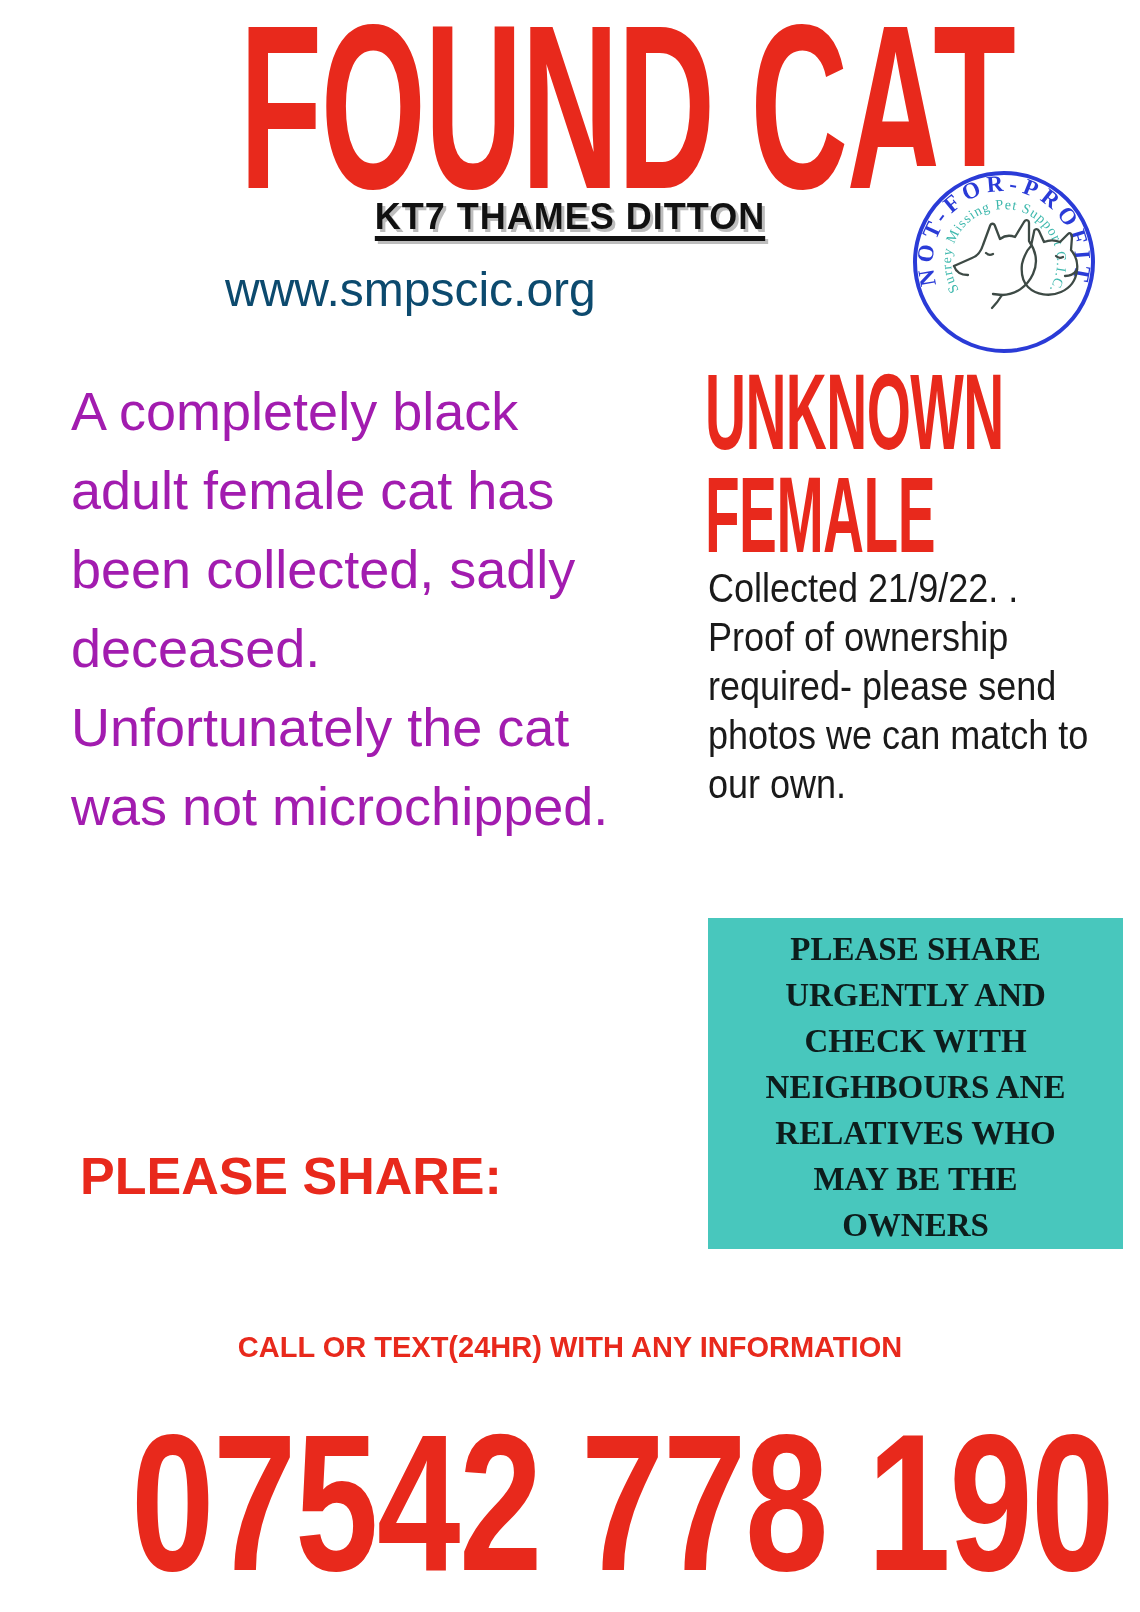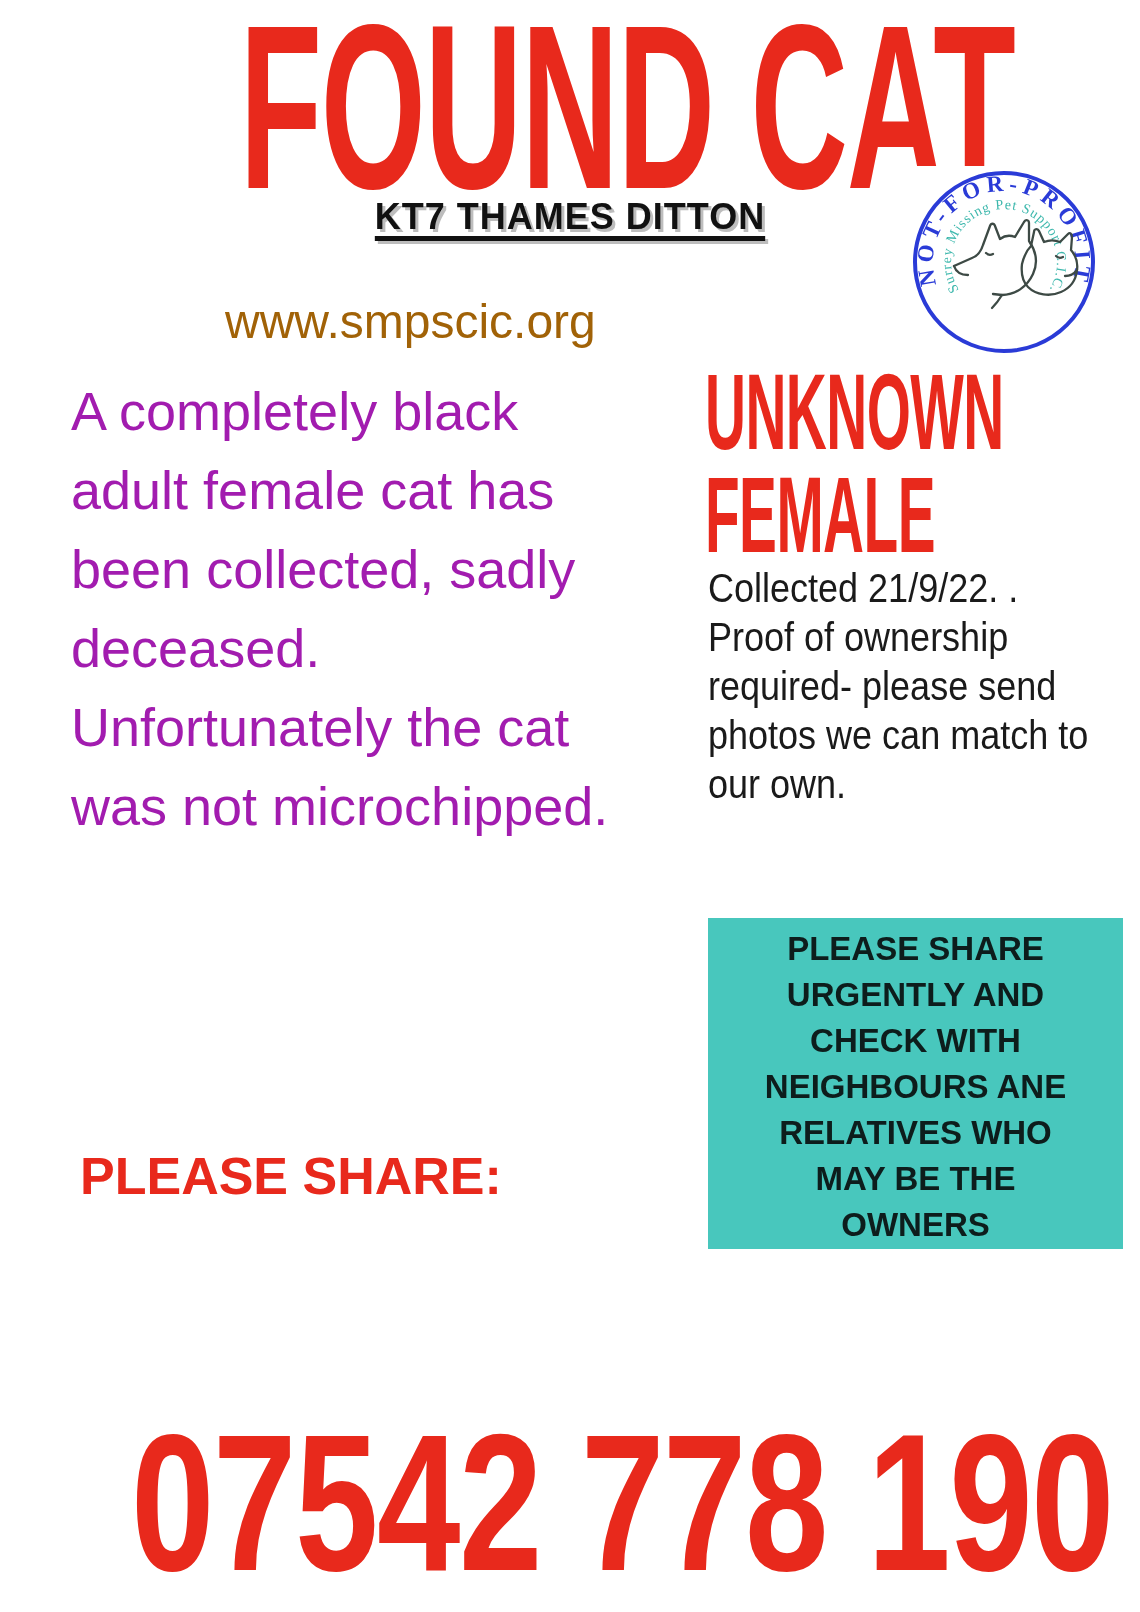--- a/index.html
+++ b/index.html
@@ -17,21 +17,21 @@
     position:absolute;top:199px;left:0;width:100%;text-align:center;
     font-size:36px;font-weight:bold;color:#111111;letter-spacing:1px;line-height:1;
     z-index:3;
   }
   .kt7 span{
     text-decoration:underline;text-decoration-thickness:5px;text-underline-offset:7px;
     text-shadow:3px 3px 0 #bdbdbd;
   }
   .url{
     position:absolute;top:266px;left:0;width:72%;text-align:center;
-    font-size:48px;color:#a16207;line-height:1;z-index:1;margin-top:32px;
+    font-size:48px;color:#0c4a6e;line-height:1;z-index:1;
   }
   .logo{
     position:absolute;left:910px;top:166px;width:188px;height:192px;
     background:#ffffff;z-index:2;
   }
   .logo svg{display:block;width:100%;height:100%;}
   .para{
     position:absolute;color:#a21caf;font-weight:normal;white-space:pre-line;
     font-size:54px;line-height:79px;z-index:1;
   }
@@ -46,21 +46,21 @@
     font-size:107px;line-height:103px;white-space:pre-line;
     transform:scaleX(0.53);transform-origin:0 0;z-index:1;letter-spacing:-1px;
   }
   .details{
     position:absolute;left:708px;top:564px;width:460px;color:#1a1a1a;
     font-size:40px;line-height:49px;white-space:pre-line;
     transform:scaleX(0.9);transform-origin:0 0;z-index:1;
   }
   .share-box{
     position:absolute;left:708px;top:918px;width:415px;height:331px;
-    background:#48c7bd;z-index:1;box-sizing:border-box;padding-top:8px;
+    background:#48c7bd;z-index:1;box-sizing:border-box;padding-top:8px;font-family:Liberation Serif, serif;
   }
   .share-box .share-text{
     color:#0d1d1c;font-weight:bold;font-size:33px;line-height:46px;
     text-align:center;white-space:pre-line;
   }
   .footer-info{
     position:absolute;top:1327px;left:0;width:100%;text-align:center;
     color:#e8291c;font-weight:bold;font-size:29px;line-height:41px;z-index:1;
     letter-spacing:0px;
   }
@@ -127,17 +127,18 @@
     <div class="share-text">PLEASE SHARE
 URGENTLY AND
 CHECK WITH
 NEIGHBOURS ANE
 RELATIVES WHO
 MAY BE THE
 OWNERS</div>
   </div>
 
   <div class="footer-info">
+    <div>CALL OR TEXT(24HR) WITH ANY INFORMATION</div>
   </div>
 
   <div class="phone condensed">07542 778 190</div>
 
 </div>
 
 </body></html>

